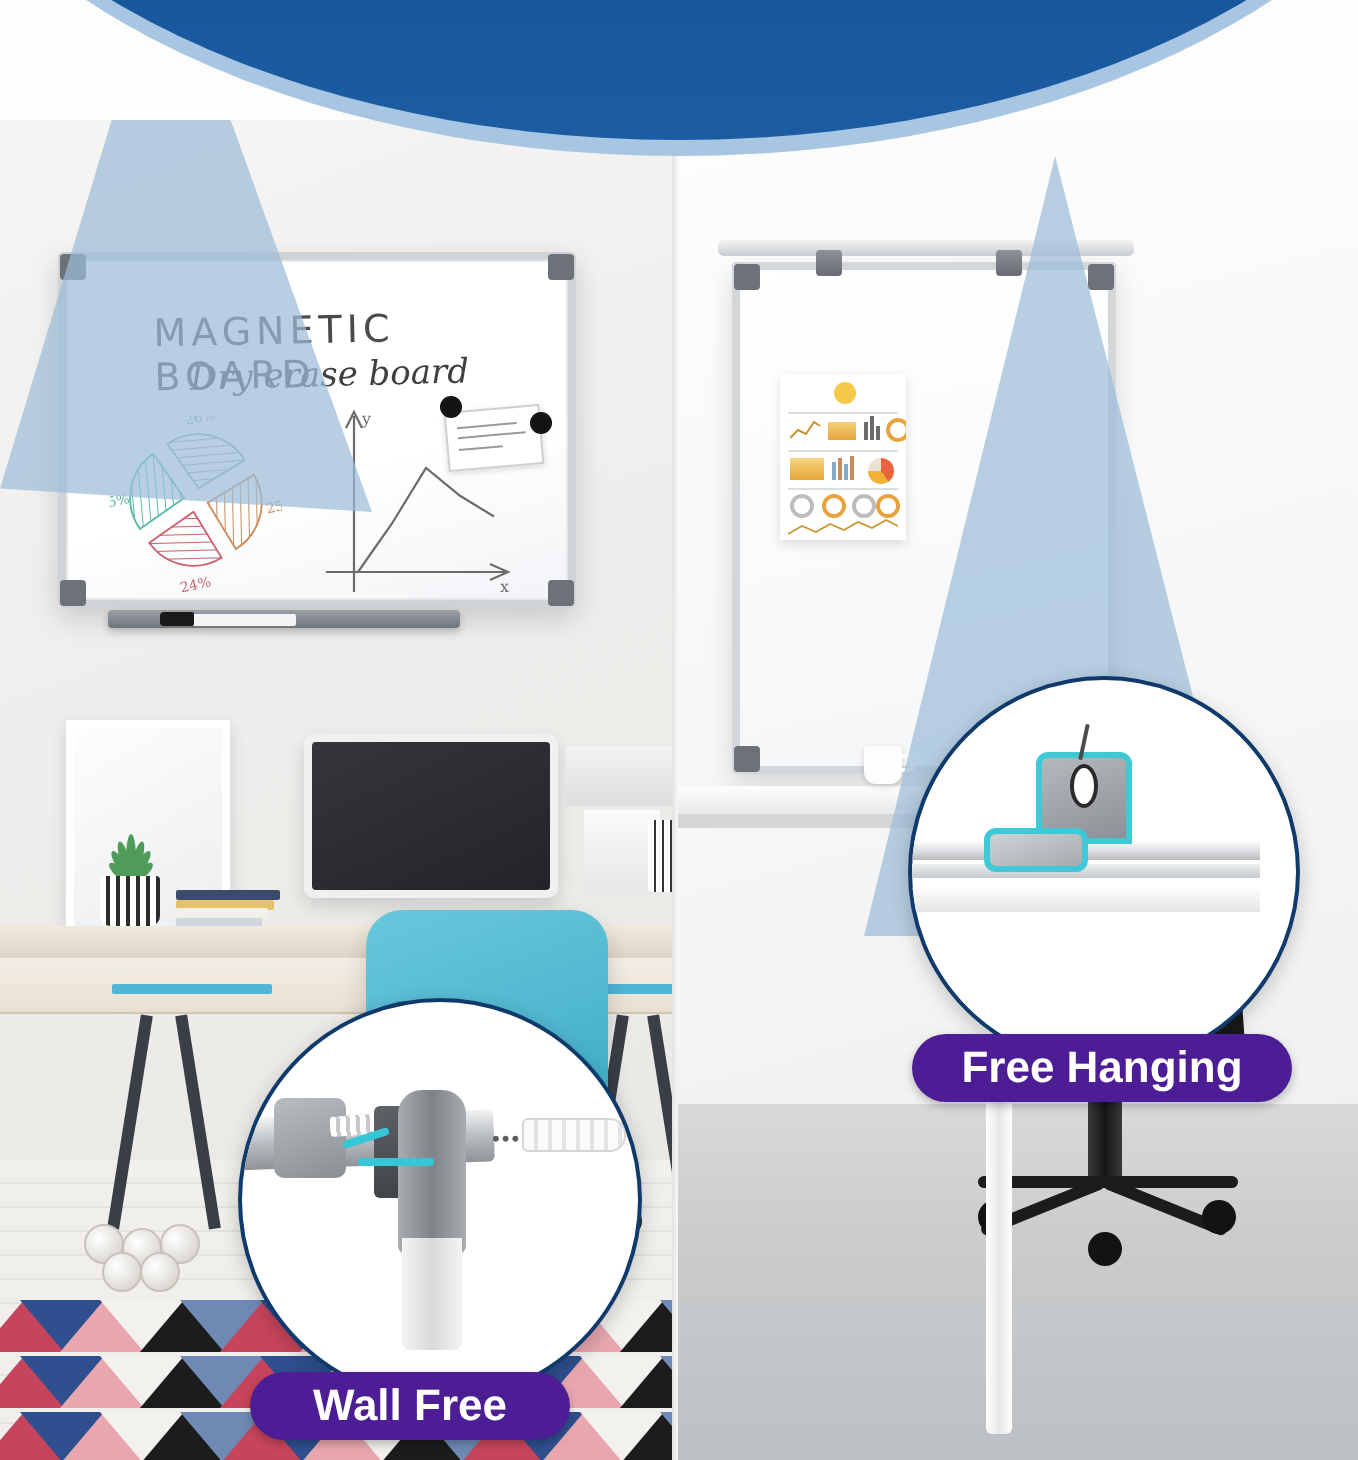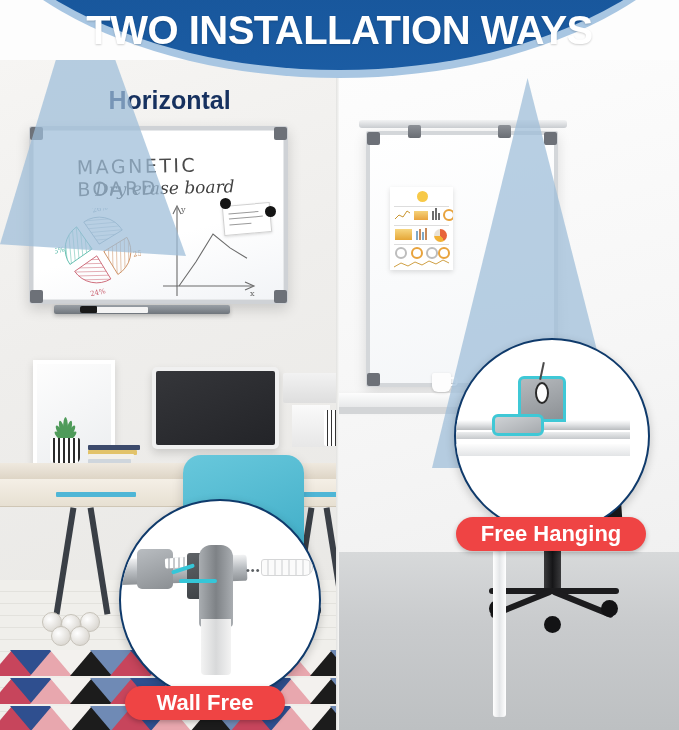--- a/index.html
+++ b/index.html
@@ -171,21 +171,21 @@
   .cone { position:absolute; background:#9dbcd8; opacity:.72; z-index:12; }
   .cone-l { left:0; top:0; width:186px; height:196px;
             clip-path:polygon(30% 0%, 62% 0%, 100% 100%, 0% 94%); }
   .cone-r { left:93px; top:18px; width:195px; height:390px;
             clip-path:polygon(49% 0%, 100% 100%, 0% 100%); }
 
   
   .callout { position:absolute; z-index:20; }
   .circ { position:absolute; border-radius:50%; background:#ffffff;
           border:2px solid #0f3a6b; overflow:hidden; box-shadow:0 3px 10px rgba(0,0,0,.2); }
-  .pill { position:absolute; background:#ef4444; color:#ffffff; border-radius:22px;
+  .pill { position:absolute; background:#4c1d95; color:#ffffff; border-radius:22px;
           font-size:22px; font-weight:bold; text-align:center; line-height:34px; height:34px;
           box-shadow:0 2px 5px rgba(0,0,0,.25); white-space:nowrap; z-index:22; }
 
   
   .wm-bar { position:absolute; left:-6px; top:56px; width:132px; height:26px;
             background:linear-gradient(180deg,#f2f3f4,#b9bdc1,#8f9397); border-radius:3px; transform:rotate(-2deg); }
   .wm-blk { position:absolute; left:16px; top:48px; width:36px; height:40px;
             background:linear-gradient(160deg,#b9bdc1,#8b8f93); border-radius:5px; }
   .wm-post { position:absolute; left:78px; top:44px; width:34px; height:82px;
              background:linear-gradient(90deg,#a9adb1,#7e8286,#a9adb1); border-radius:12px 12px 4px 4px; }
@@ -213,30 +213,28 @@
   .fh-str { position:absolute; left:85px; top:22px; width:2px; height:18px; background:#4a4a4a; transform:rotate(12deg); }
 </style>
 </head>
 <body>
 
 <div class="page">
 
   <div class="banner-wrap">
     <div class="banner-light"></div>
     <div class="banner-dark"></div>
-    <div class="banner-title">TWO INSTALLATION WAYS</div>
   </div>
 
   <div class="panels">
 
     <div class="panel panel-left">
       <div class="wall-l"></div>
       <div class="floor-l"></div>
 
-      <div class="sub-title">Horizontal</div>
 
       <div class="wb-h">
         <div class="wb-h-inner"></div>
         <div class="corner tl"></div>
         <div class="corner tr"></div>
         <div class="corner bl"></div>
         <div class="corner br"></div>
         <div class="wb-line1">MAGNETIC BOARD</div>
         <div class="wb-line2">Dry erase board</div>
 

